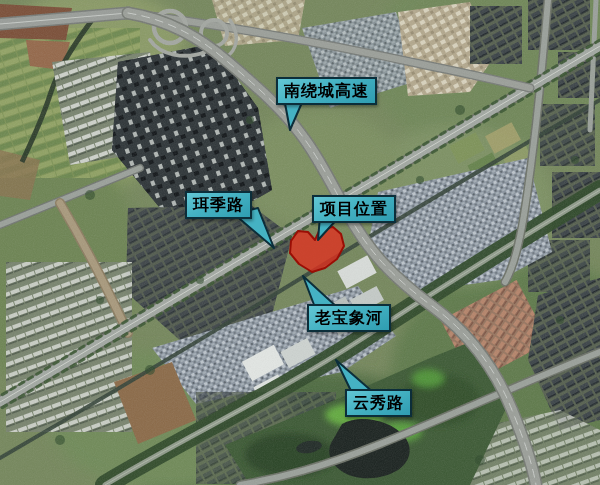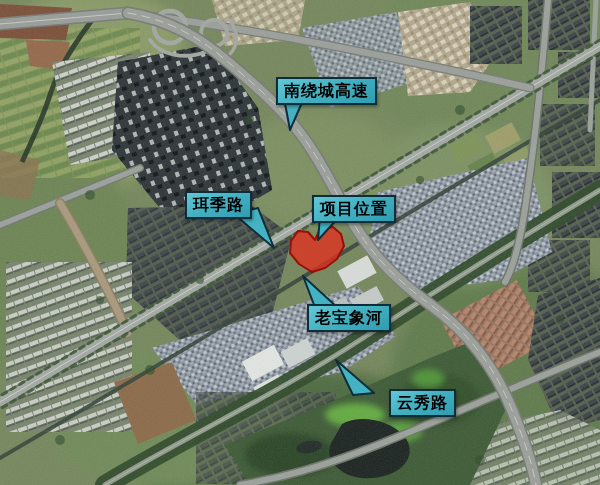--- a/index.html
+++ b/index.html
@@ -10,21 +10,21 @@
   #anno{z-index:2;pointer-events:none;}
   .callout{position:absolute;z-index:3;white-space:nowrap;
     background:linear-gradient(155deg,#63c7d5 0%,#45b2c3 45%,#2f9db1 100%);
     border:2px solid #0c2e3a;border-radius:0;
     padding:2px 6px;font-weight:bold;font-size:16px;line-height:1.25;
     letter-spacing:1px;color:#000;box-shadow:1px 2px 3px rgba(0,0,0,.35);}
   #c-expressway{left:276px;top:77px;}
   #c-erji{left:185px;top:191px;}
   #c-project{left:312px;top:195px;}
   #c-river{left:307px;top:304px;text-align:center;}
-  #c-yunxiu{left:345px;top:389px;margin-left:44px;}
+  #c-yunxiu{left:345px;top:389px;}
 </style>
 </head>
 <body>
 
 <div class="stage">
 
   <svg id="map-art" width="600" height="485" viewBox="0 0 600 485" aria-hidden="true">
     <defs>
       <filter id="soft">
           <feGaussianBlur stdDeviation="7"></feGaussianBlur>

